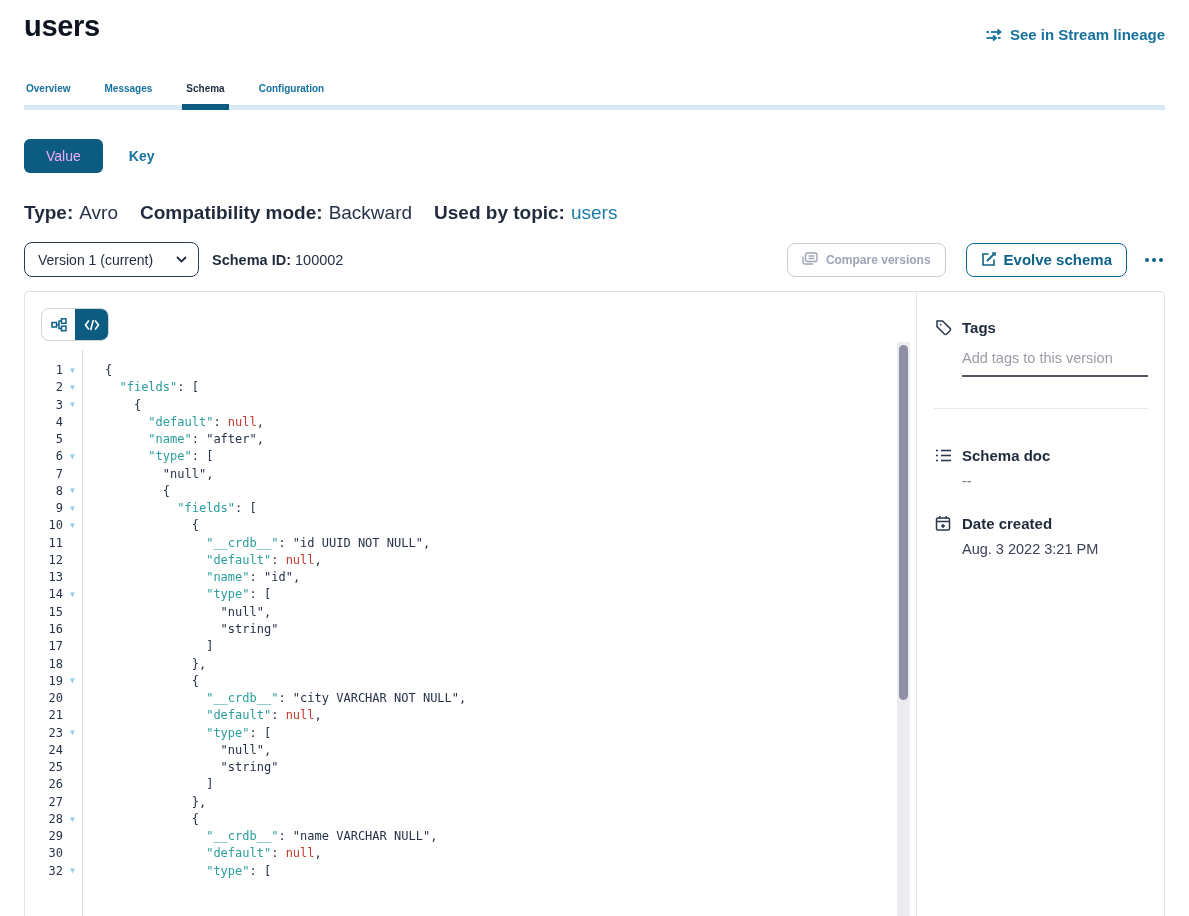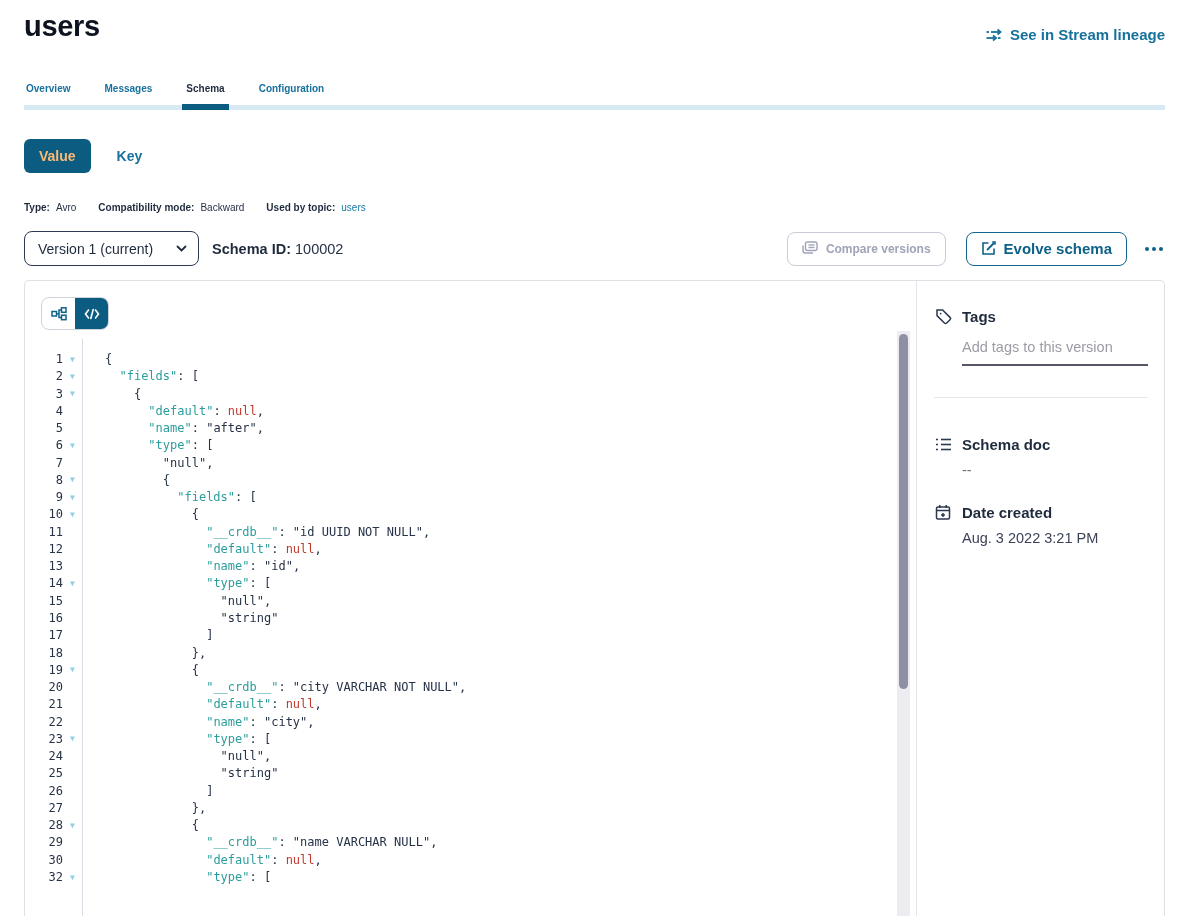--- a/index.html
+++ b/index.html
@@ -18,26 +18,26 @@
   .tabs { position:relative; display:flex; gap:30px; margin-top:40px; }
   .tabs .track { position:absolute; left:0; right:0; bottom:0; height:5px; background:#d7eaf4; }
   .tab { position:relative; font-size:10px; font-weight:bold; color:#17719f;
          padding:0 2px 16px 2px; cursor:pointer; }
   .tab.active { color:#1f2b3d; }
   .tab.active .abar { position:absolute; left:-2px; right:-2px; bottom:0; height:6px;
                       background:#0c5c81; z-index:2; }
 
   
   .vk { display:flex; align-items:center; margin-top:29px; }
-  .btn-value { background:#0b5c80; color:#fdba74; font-size:14px; font-weight:bold;
-               border:none; border-radius:6px; padding:9px 15px; cursor:pointer; }
+  .btn-value { background:#0b5c80; color:#f0abfc; font-size:14px; font-weight:normal;
+               border:none; border-radius:6px; padding:9px 22px; cursor:pointer; }
   .link-key { color:#17719f; font-size:14px; font-weight:bold; margin-left:26px; cursor:pointer; }
 
   
-  .meta { display:flex; align-items:center; gap:6px; margin-top:29px; font-size:10px; }
+  .meta { display:flex; align-items:center; gap:6px; margin-top:29px; font-size:19px; }
   .meta b { font-weight:bold; color:#1f2b3d; }
   .meta .gap { width:10px; }
   .meta .lnk { color:#1a7ba6; cursor:pointer; }
 
   
   .vbar { display:flex; align-items:center; margin-top:18px; }
   .vselect { position:relative; width:175px; height:35px; }
   .vselect select { width:100%; height:100%; appearance:none; -webkit-appearance:none;
       border:1px solid #2c3a52; border-radius:8px; background:#fff; font-size:14px;
       font-family:"Liberation Sans", sans-serif; color:#1f2b3d; padding:0 30px 0 13px; cursor:pointer; }
@@ -335,25 +335,20 @@
             <span class="ln">20</span>
             <span class="fw"></span>
             <span class="ct"><span class="t-p">              </span><span class="t-k">"__crdb__"</span><span class="t-p">: </span><span class="t-s">"city VARCHAR NOT NULL"</span><span class="t-p">,</span></span>
           </div>
           <div class="cl">
             <span class="ln">21</span>
             <span class="fw"></span>
             <span class="ct"><span class="t-p">              </span><span class="t-k">"default"</span><span class="t-p">: </span><span class="t-n">null</span><span class="t-p">,</span></span>
           </div>
           <div class="cl">
-            <span class="ln">22</span>
-            <span class="fw"></span>
-            <span class="ct"><span class="t-p">              </span><span class="t-k">"name"</span><span class="t-p">: </span><span class="t-s">"city"</span><span class="t-p">,</span></span>
-          </div>
-          <div class="cl">
             <span class="ln">23</span>
             <span class="fw">
               <span>▼</span>
             </span>
             <span class="ct"><span class="t-p">              </span><span class="t-k">"type"</span><span class="t-p">: [</span></span>
           </div>
           <div class="cl">
             <span class="ln">24</span>
             <span class="fw"></span>
             <span class="ct"><span class="t-p">                </span><span class="t-s">"null"</span><span class="t-p">,</span></span>

